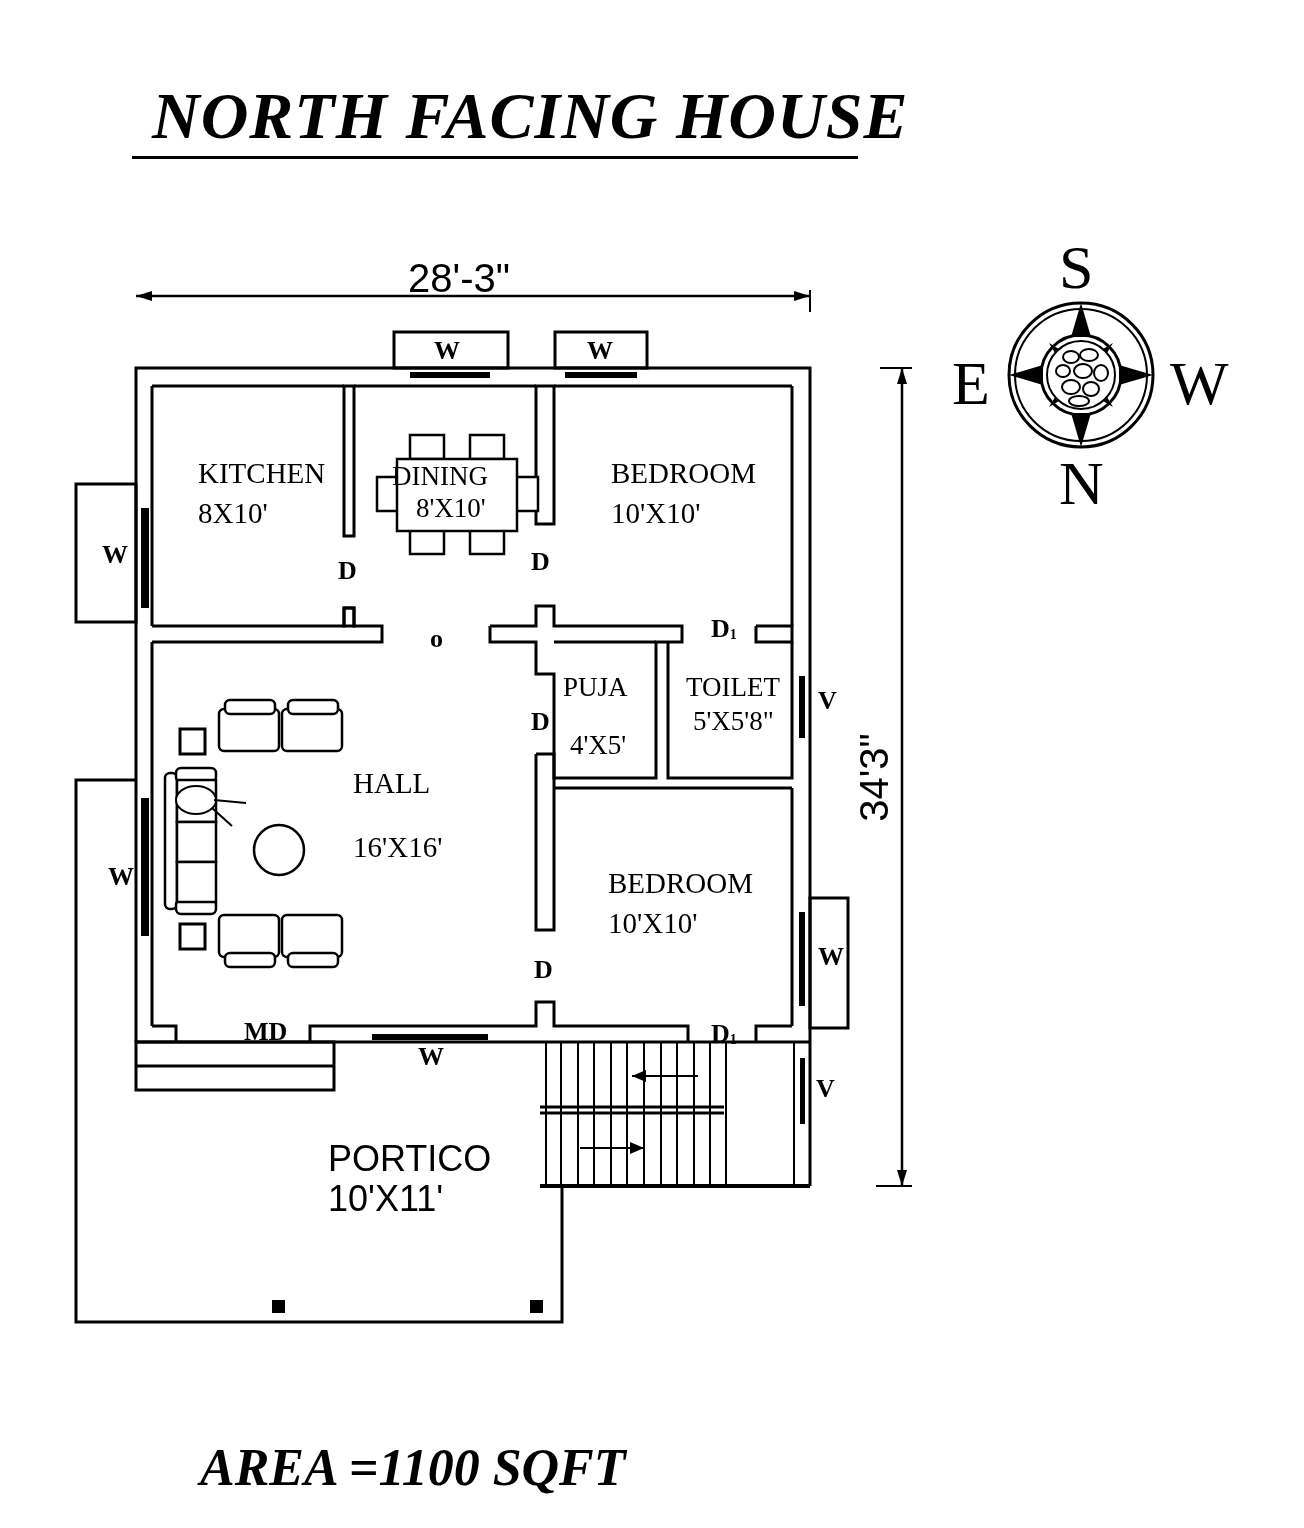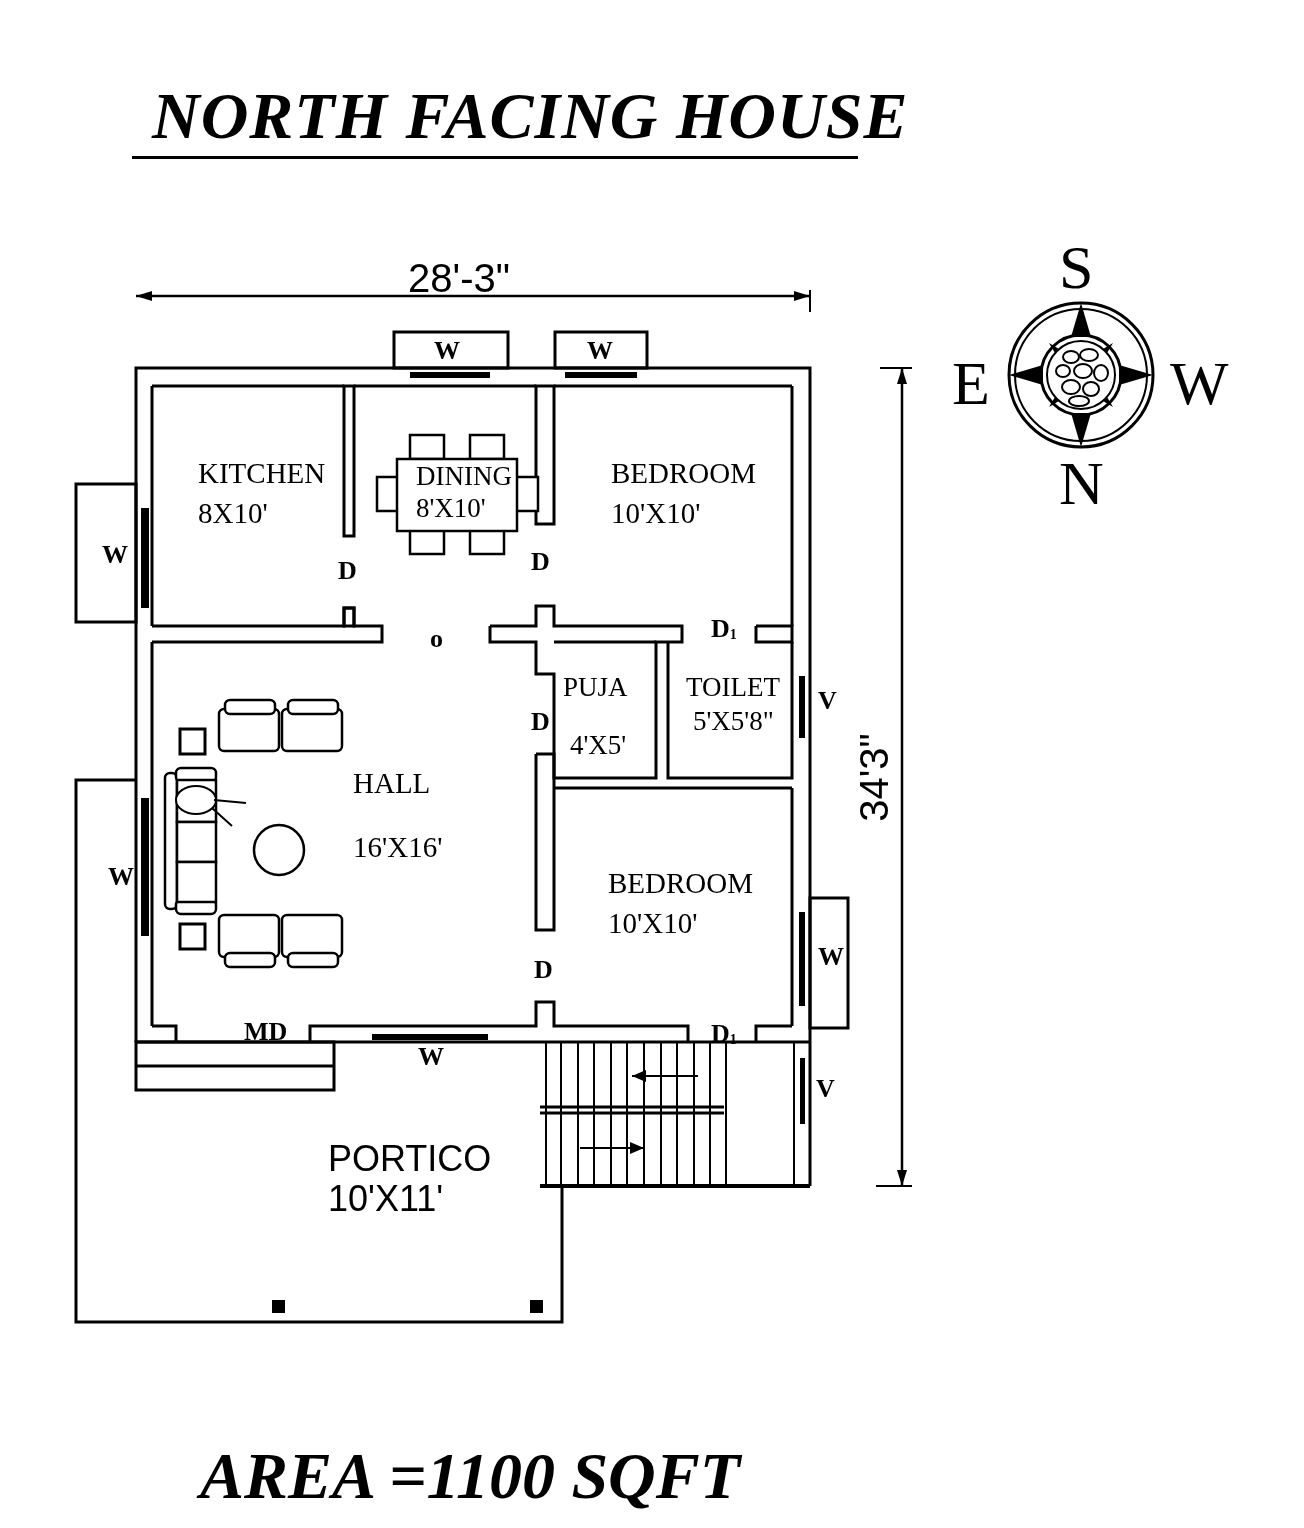--- a/index.html
+++ b/index.html
@@ -1,19 +1,19 @@
 <!DOCTYPE html>
 <html><head>
 <meta charset="utf-8">
 <style>
   html,body{margin:0;padding:0;background:#ffffff;}
   body{width:1304px;height:1528px;position:relative;overflow:hidden;font-family:"DejaVu Serif",serif;color:#000;}
   .title{position:absolute;left:132px;top:78px;font-family:"Liberation Serif",serif;font-weight:bold;font-style:italic;font-size:66px;letter-spacing:1px;white-space:nowrap;margin-left:20px;}
   .title-rule{position:absolute;left:132px;top:156px;width:726px;height:3px;background:#000;}
-  .area{position:absolute;left:200px;top:1438px;font-family:"Liberation Serif",serif;font-weight:bold;font-style:italic;font-size:66px;white-space:nowrap;text-align:center;}
+  .area{position:absolute;left:200px;top:1438px;font-family:"Liberation Serif",serif;font-weight:bold;font-style:italic;font-size:52px;white-space:nowrap;text-align:center;}
   .dim-h{position:absolute;left:408px;top:256px;font-family:"Liberation Sans",sans-serif;font-size:40px;}
   .dim-v{position:absolute;left:830px;top:755px;font-family:"Liberation Sans",sans-serif;font-size:40px;transform:rotate(-90deg);transform-origin:center;white-space:nowrap;}
   svg.plan{position:absolute;left:0;top:0;}
   .lbl{position:absolute;font-family:"Liberation Serif",serif;font-size:29px;line-height:38px;white-space:nowrap;}
   .lbl.sm{font-size:27px;line-height:33px;}
   .lbl.sans{font-family:"Liberation Sans",sans-serif;font-size:36px;line-height:38px;}
   .mk{position:absolute;font-family:"Liberation Serif",serif;font-weight:bold;font-size:26px;line-height:26px;white-space:nowrap;}
   .mk sub{font-size:14px;vertical-align:baseline;position:relative;top:2px;}
   .cmp{position:absolute;font-family:"Liberation Serif",serif;font-size:62px;line-height:62px;}
 </style>
@@ -190,21 +190,21 @@
 </svg>
 
 <div class="cmp" style="left:1059px;top:236px;">S</div>
 <div class="cmp" style="left:1059px;top:452px;">N</div>
 <div class="cmp" style="left:952px;top:352px;">E</div>
 <div class="cmp" style="left:1170px;top:352px;">W</div>
 
 <div class="lbl" style="left:198px;top:454px;">KITCHEN</div>
 <div class="lbl" style="left:198px;top:494px;">8X10'</div>
 
-<div class="lbl sm" style="left:416px;top:460px;">DINING</div>
+<div class="lbl sm" style="left:392px;top:460px;">DINING</div>
 <div class="lbl sm" style="left:416px;top:492px;">8'X10'</div>
 
 <div class="lbl" style="left:611px;top:454px;">BEDROOM</div>
 <div class="lbl" style="left:611px;top:494px;">10'X10'</div>
 
 <div class="lbl sm" style="left:563px;top:671px;">PUJA</div>
 <div class="lbl sm" style="left:570px;top:705px;margin-top:24px;">4'X5'</div>
 
 <div class="lbl sm" style="left:686px;top:671px;">TOILET</div>
 <div class="lbl sm" style="left:693px;top:705px;">5'X5'8"</div>

